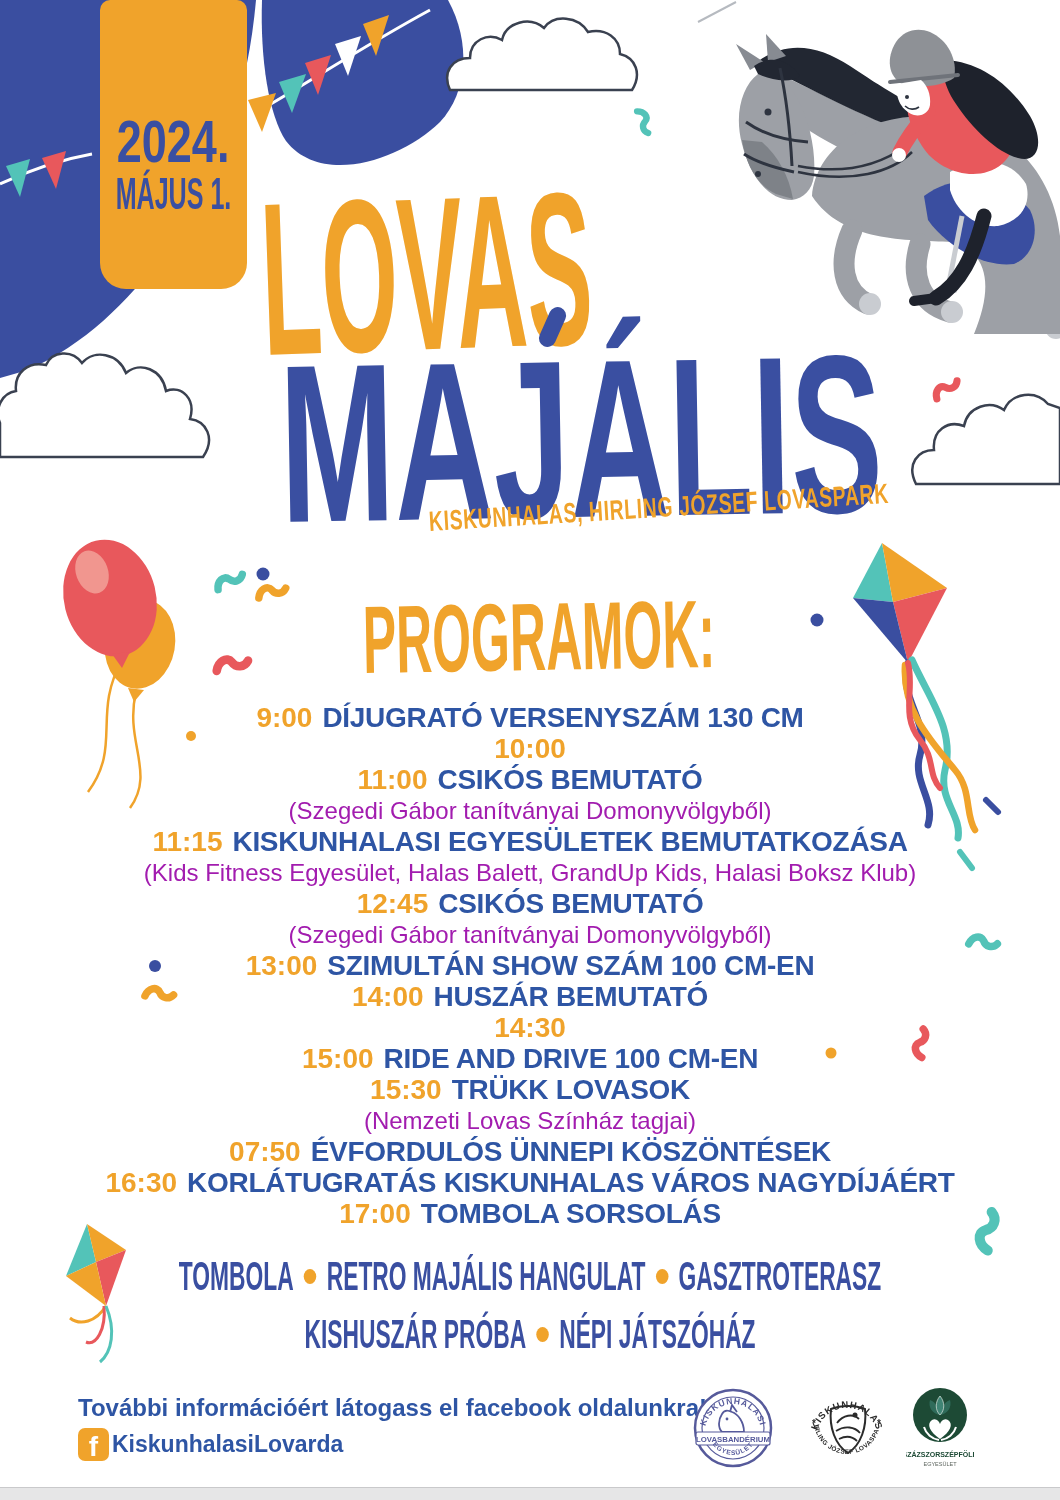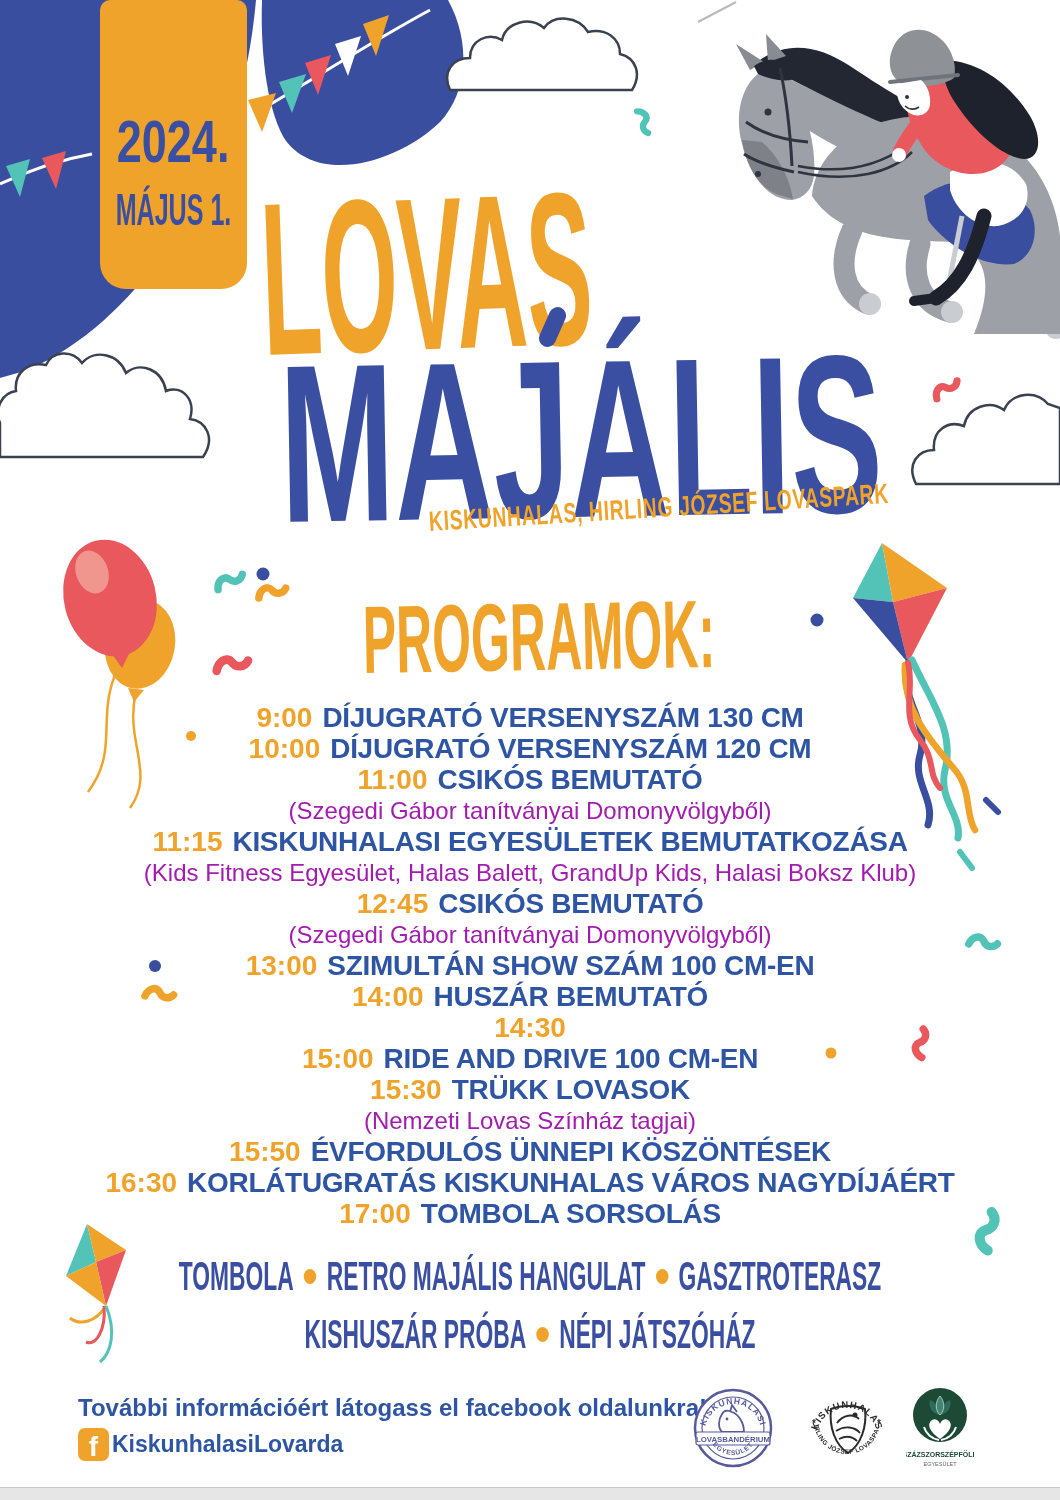--- a/index.html
+++ b/index.html
@@ -5,21 +5,21 @@
   html,body{margin:0;padding:0;background:#fff;}
   .poster{position:relative;width:1060px;height:1500px;background:#ffffff;overflow:hidden;
           font-family:"Liberation Sans", sans-serif;}
   .abs{position:absolute;}
   .decor{position:absolute;left:0;top:0;z-index:1;}
   .z2{z-index:2;}
 
   
   .badge{left:100px;top:0;width:147px;height:289px;background:#F0A32B;
          border-radius:10px 10px 26px 26px;display:flex;flex-direction:column;
-         align-items:center;padding-top:112px;box-sizing:border-box;gap:16px;}
+         align-items:center;padding-top:112px;box-sizing:border-box;}
   .badge .l1{font-size:60px;font-weight:700;color:#3A4FA1;transform:scaleX(0.75);white-space:nowrap;line-height:1;}
   .badge .l2{font-size:44px;font-weight:700;color:#3A4FA1;transform:scaleX(0.57);white-space:nowrap;line-height:1;}
 
   
   .title1{left:258px;top:182px;font-size:218px;font-weight:700;color:#F0A32B;line-height:0.9;
           transform:rotate(-2deg) scaleX(0.45);transform-origin:left top;white-space:nowrap;}
   .title2{left:278px;top:338px;font-size:225px;font-weight:700;color:#3A4FA1;line-height:0.95;
           transform:rotate(-1deg) scaleX(0.61);transform-origin:left top;white-space:nowrap;}
   .title-comma{left:544px;top:306px;width:17px;height:42px;background:#3A4FA1;border-radius:9px;
           transform:rotate(24deg);}
@@ -204,21 +204,20 @@
   <div class="abs subtitle z2">KISKUNHALAS, HIRLING JÓZSEF LOVASPARK</div>
   <div class="abs heading z2">PROGRAMOK:</div>
 
   <div class="abs schedule z2">
     <div class="line">
         <span class="t">9:00</span>
         <span class="e">DÍJUGRATÓ VERSENYSZÁM 130 CM</span>
       </div>
     <div class="line">
         <span class="t">10:00</span>
-        <span class="e">DÍJUGRATÓ VERSENYSZÁM 120 CM</span>
       </div>
     <div class="line">
         <span class="t">11:00</span>
         <span class="e">CSIKÓS BEMUTATÓ</span>
       </div>
     <div class="note">(Szegedi Gábor tanítványai Domonyvölgyből)</div>
     <div class="line">
         <span class="t">11:15</span>
         <span class="e">KISKUNHALASI EGYESÜLETEK BEMUTATKOZÁSA</span>
       </div>
@@ -242,21 +241,21 @@
     <div class="line">
         <span class="t">15:00</span>
         <span class="e">RIDE AND DRIVE 100 CM-EN</span>
       </div>
     <div class="line">
         <span class="t">15:30</span>
         <span class="e">TRÜKK LOVASOK</span>
       </div>
     <div class="note">(Nemzeti Lovas Színház tagjai)</div>
     <div class="line">
-        <span class="t">15:50</span>
+        <span class="t">07:50</span>
         <span class="e">ÉVFORDULÓS ÜNNEPI KÖSZÖNTÉSEK</span>
       </div>
     <div class="line">
         <span class="t">16:30</span>
         <span class="e">KORLÁTUGRATÁS KISKUNHALAS VÁROS NAGYDÍJÁÉRT</span>
       </div>
     <div class="line">
         <span class="t">17:00</span>
         <span class="e">TOMBOLA SORSOLÁS</span>
       </div>

